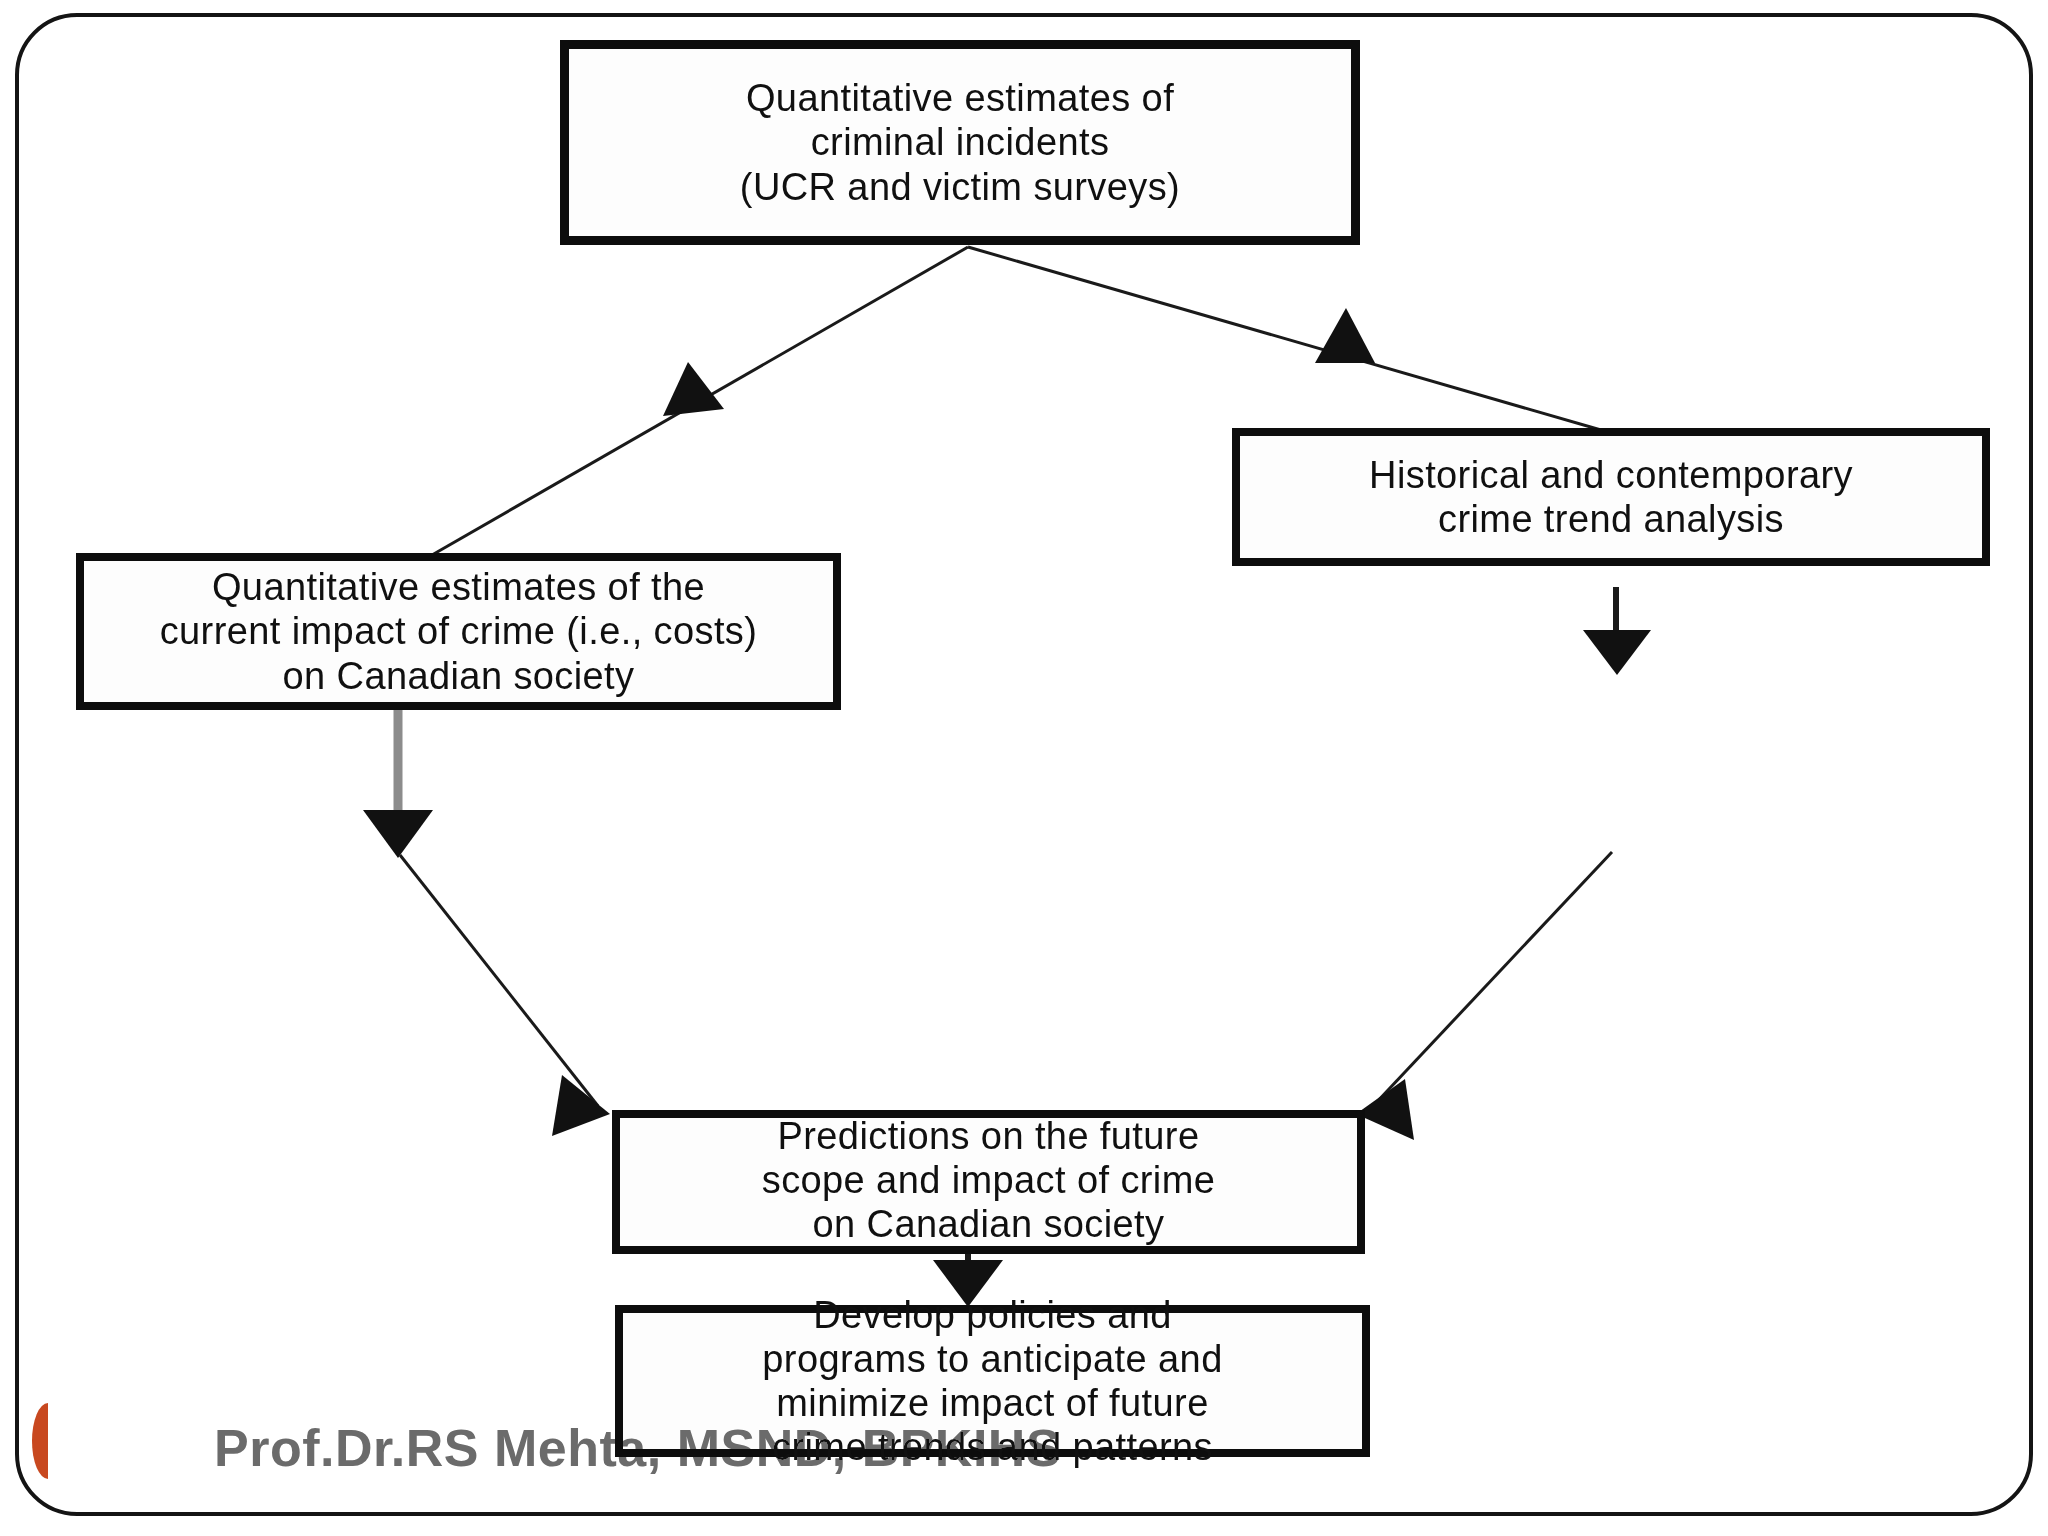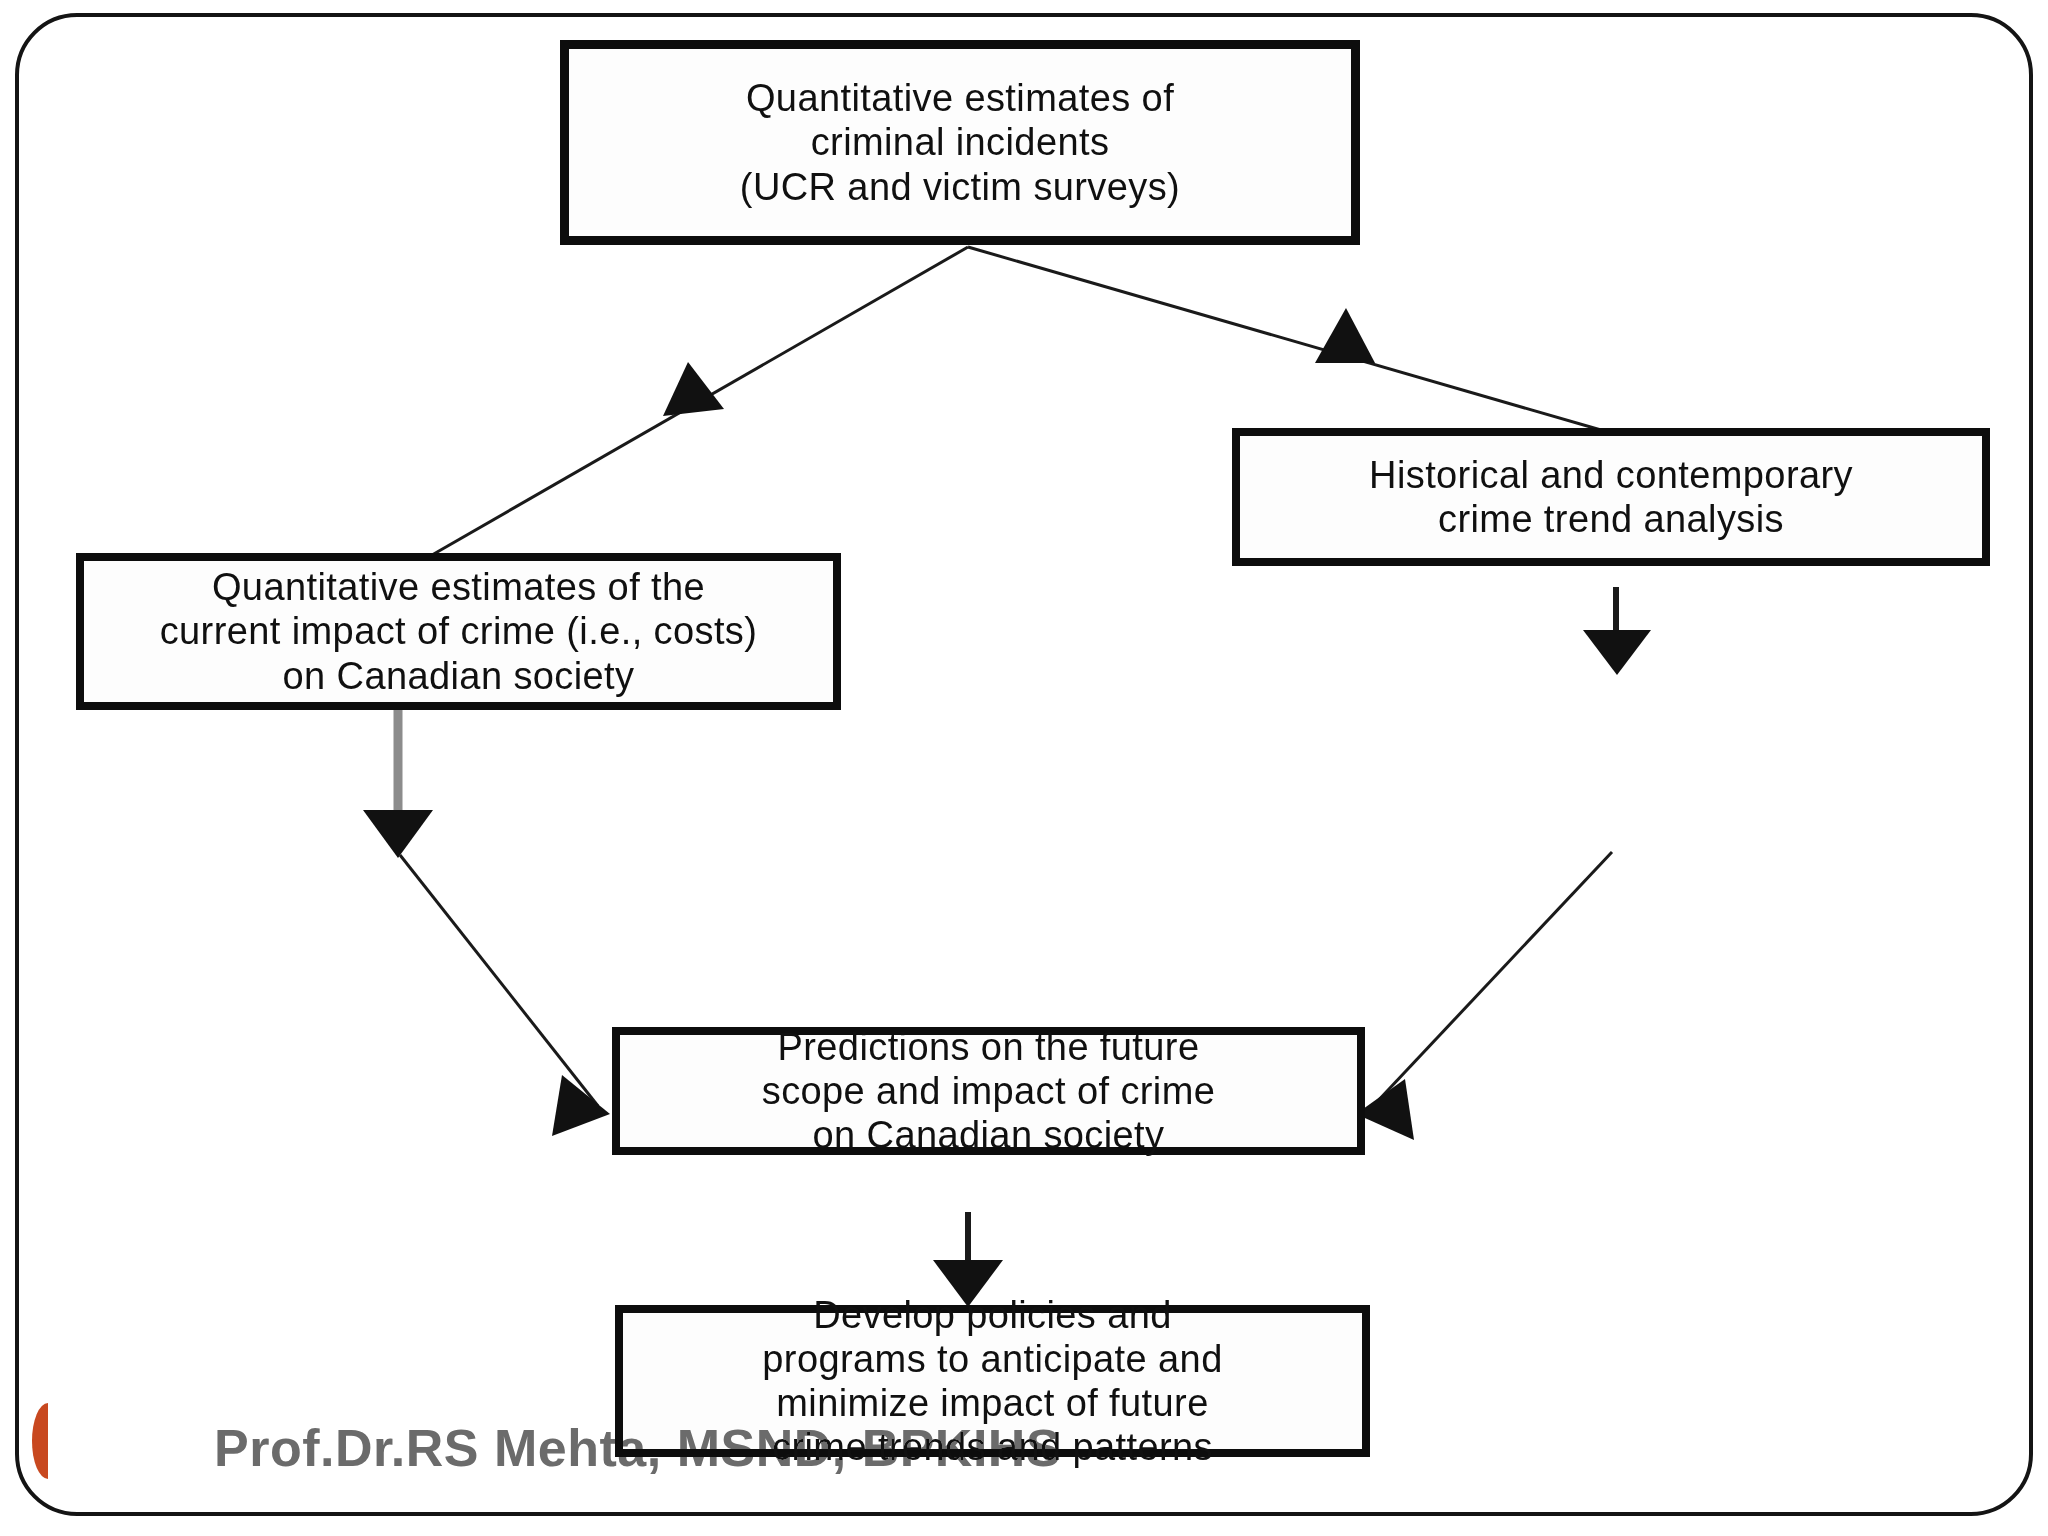--- a/index.html
+++ b/index.html
@@ -24,21 +24,21 @@
   }
   .node .txt{
     white-space:pre-line;text-align:center;
     font-size:38px;line-height:1.16;letter-spacing:0.4px;
     color:#101010;
   }
   #node-incidents{left:560px;top:40px;width:800px;height:205px;border-width:9px;}
   #node-impact{left:40px;top:553px;width:765px;height:157px;margin-left:36px;}
   #node-trend{left:1232px;top:428px;width:758px;height:138px;}
   #node-predictions{left:1232px;top:683px;width:760px;height:167px;}
-  #node-future{left:612px;top:1027px;width:753px;height:128px;}
+  #node-future{left:612px;top:1110px;width:753px;height:144px;align-items:flex-end;}
   #node-policies{left:615px;top:1305px;width:755px;height:152px;}
   .footer{
     position:absolute;left:214px;top:1418px;
     font-size:52px;color:#6b6b6b;letter-spacing:0.5px;
     z-index:3;mix-blend-mode:darken;white-space:nowrap;font-weight:bold;
   }
   .conn{stroke:#1a1a1a;fill:none;}
   .conn-thin{stroke-width:3px;}
   .conn-mid{stroke-width:6px;}
   .conn-gray{stroke:#8c8c8c;stroke-width:9px;}

